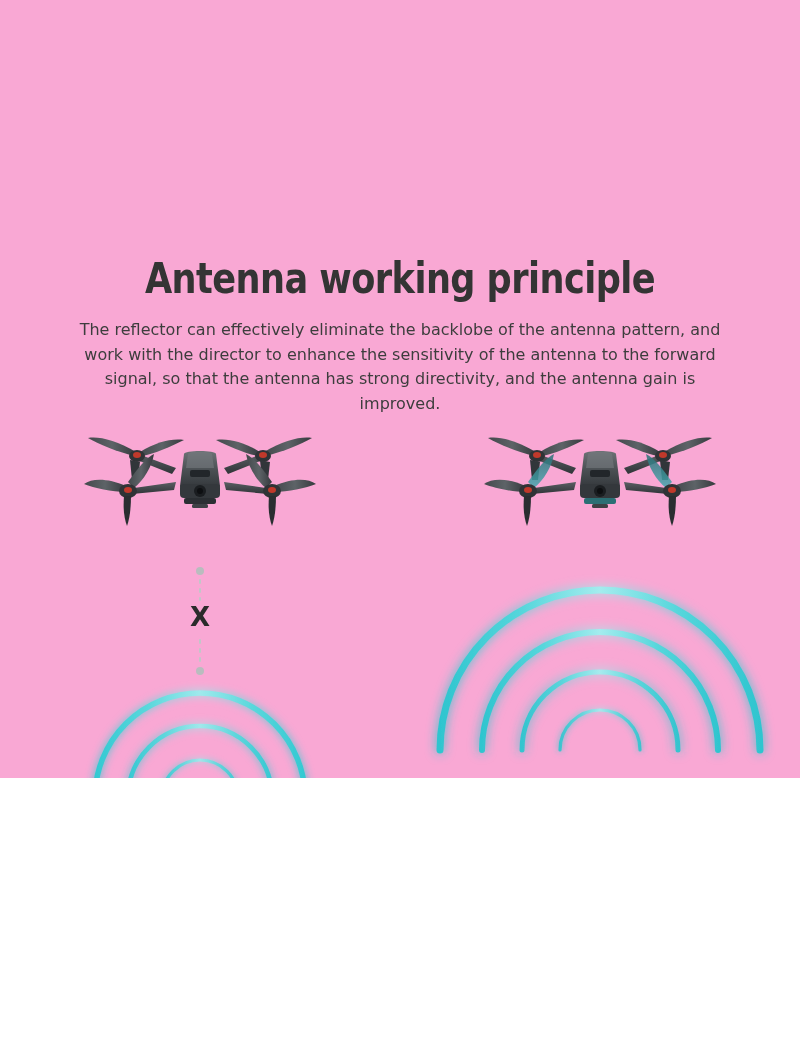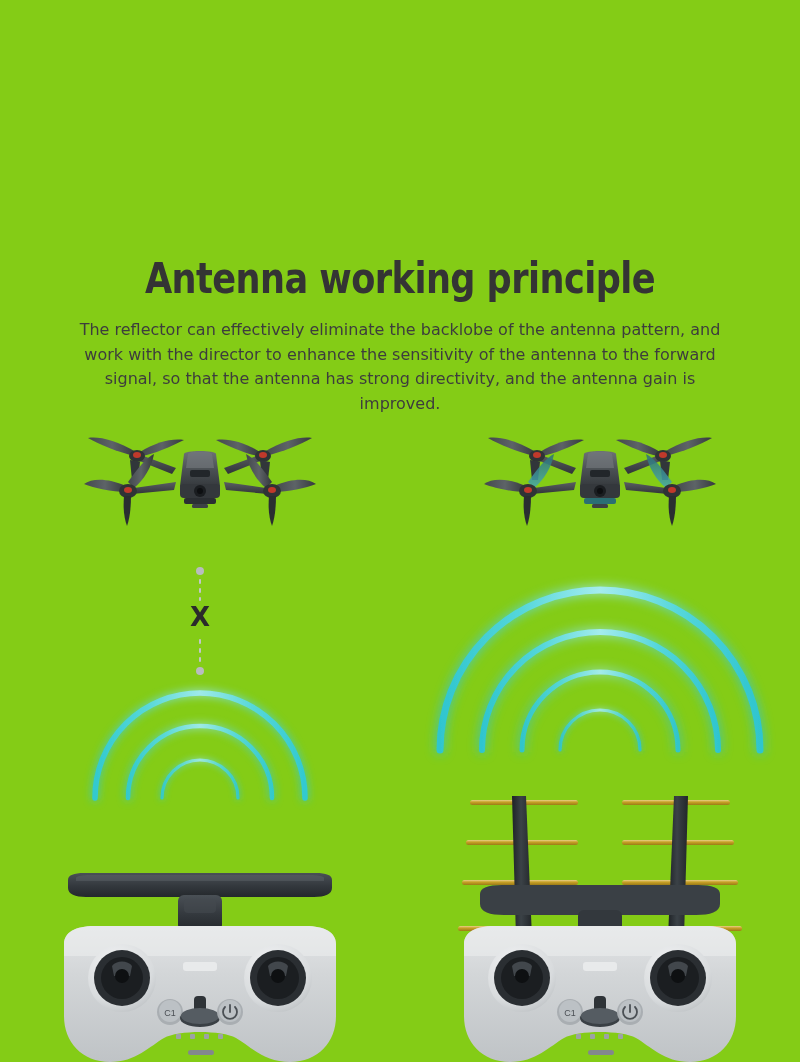--- a/index.html
+++ b/index.html
@@ -4,21 +4,21 @@
 <title>Antenna working principle</title>
 <style>
   html,body{margin:0;padding:0;}
   body{
     width:800px;height:1062px;
     background:#ffffff;
     font-family:"Liberation Sans","DejaVu Sans",sans-serif;
     overflow:hidden;
     position:relative;
   }
-  .page{position:relative;width:800px;height:1062px;overflow:hidden;background:#84cc16;}
+  .page{position:relative;width:800px;height:778px;overflow:hidden;background:#f9a8d4;}
 
   
   .header{position:absolute;left:0;top:0;width:800px;text-align:center;}
   .title{
     margin:0;
     position:absolute;left:0;top:253px;width:800px;
     font-size:42px;line-height:52px;
     font-weight:700;
     letter-spacing:-0.6px;
     color:#343434;

